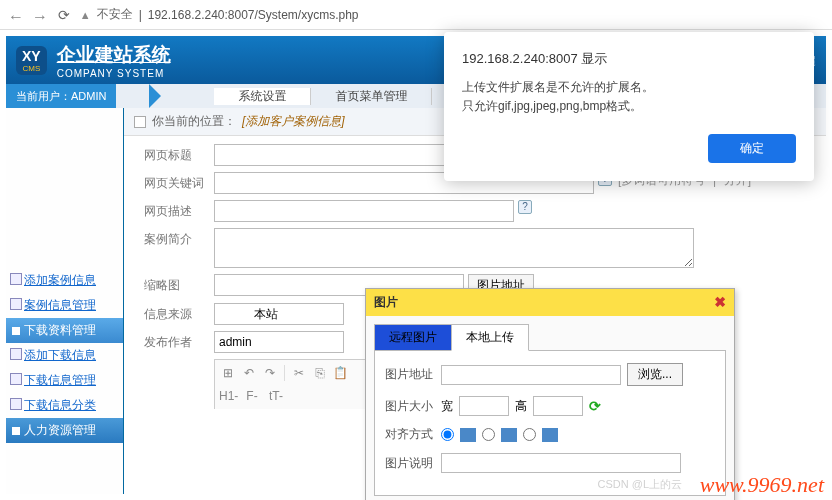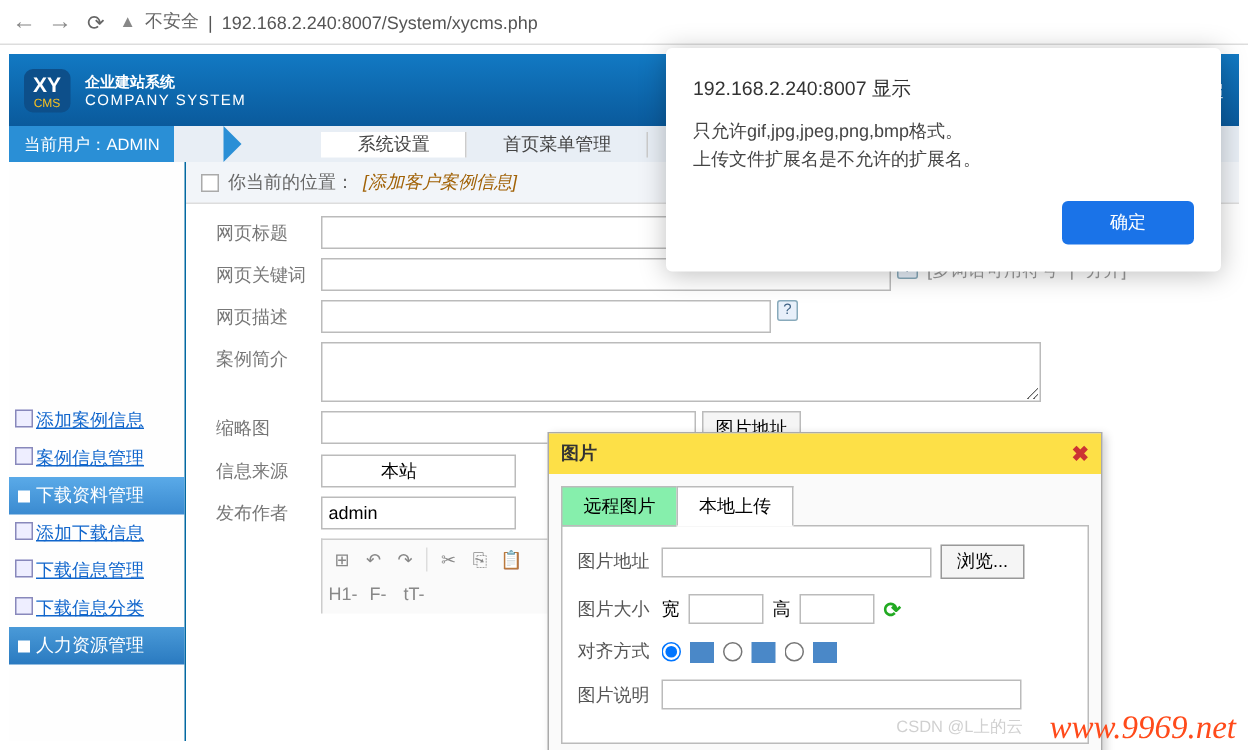--- a/index.html
+++ b/index.html
@@ -12,21 +12,21 @@
     .url-bar { flex: 1; display: flex; align-items: center; gap: 6px; color: #555; font-size: 13px; }
     .warn-icon { color: #888; font-size: 11px; }
     .not-secure { color: #666; }
     
     .page-wrap { background: #fff; height: calc(100% - 30px); padding: 6px; }
     .header-blue { background: linear-gradient(#1279c3, #0a5a9c); height: 48px; display: flex; align-items: center; padding: 0 10px; gap: 10px; }
     .logo { background: #0d4f8a; border-radius: 6px; padding: 2px 6px; display: flex; flex-direction: column; align-items: center; }
     .logo-xy { color: #fff; font-weight: bold; font-size: 14px; }
     .logo-cms { color: #f8c020; font-size: 8px; }
     .company-title { color: #fff; }
-    .company-title .cn { font-size: 10px; font-weight: bold; }
+    .company-title .cn { font-size: 19px; font-weight: bold; text-decoration: underline; }
     .company-title .en { font-size: 10px; letter-spacing: 1px; }
     .header-right { margin-left: auto; display: flex; align-items: center; gap: 8px; color: #fff; }
     .pill-btn { background: #0a5590; border-radius: 10px; padding: 3px 10px; display: flex; align-items: center; gap: 4px; font-size: 11px; color: #fff; }
     .pill-icon { width: 10px; height: 10px; border-radius: 50%; display: inline-block; }
     .pill-home { background: #5fb7ff; }
     .pill-exit { background: #ff6a3a; }
     .admin-info { font-size: 11px; color: #e0f0ff; }
     
     .menu-bar { background: #e8eef5; height: 24px; display: flex; align-items: center; gap: 33px; }
     .current-user { background: #2a8fd6; color: #fff; padding: 0 10px; height: 100%; display: flex; align-items: center; font-size: 11px; }
@@ -59,21 +59,21 @@
     .select-img-btn { border: 1px solid #bbb; background: #f5f5f5; padding: 2px 8px; margin-left: 4px; }
     
     .editor-toolbar { display: flex; gap: 3px; padding: 4px; border: 1px solid #ccc; border-bottom: none; background: #fafafa; flex-wrap: wrap; align-items: center; }
     .tb-btn { width: 18px; height: 18px; color: #888; text-align: center; line-height: 18px; }
     .tb-sep { width: 1px; height: 16px; background: #ddd; margin: 0 2px; }
     
     .img-dialog { position: absolute; left: 365px; top: 288px; width: 370px; background: #fafafa; border: 1px solid #aaa; box-shadow: 2px 2px 6px rgba(0,0,0,0.2); }
     .dlg-title { background: #fde047; padding: 5px 8px; font-weight: bold; color: #333; display: flex; justify-content: space-between; }
     .dlg-close { color: #c33; font-weight: bold; cursor: pointer; font-size: 14px; }
     .dlg-tabs { display: flex; margin: 8px 8px 0 8px; }
-    .dlg-tab { padding: 4px 14px; border: 1px solid #bbb; background: #86efac; margin-right: -1px; }
+    .dlg-tab { padding: 4px 14px; border: 1px solid #bbb; background: #1d4ed8; margin-right: -1px; }
     .dlg-tab.active { background: #fff; border-bottom: 1px solid #fff; position: relative; z-index: 1; }
     .dlg-body { border: 1px solid #bbb; margin: -1px 8px 8px 8px; padding: 12px 10px; background: #fff; }
     .dlg-row { display: flex; align-items: center; margin-bottom: 10px; gap: 6px; }
     .dlg-label { width: 50px; color: #555; }
     .dlg-input { height: 20px; border: 1px solid #bbb; }
     .browse-btn { border: 1px solid #999; padding: 2px 10px; background: #f5f5f5; }
     .refresh-icon { color: #2a2; font-weight: bold; font-size: 14px; }
     .align-opts { display: flex; gap: 6px; align-items: center; }
     .align-img { width: 16px; height: 14px; background: #4a88c8; display: inline-block; }
     
@@ -258,22 +258,22 @@
     <div class="dlg-row">
       <span class="dlg-label">图片说明</span>
       <input class="dlg-input" style="width: 240px;">
     </div>
   </div>
 </div>
 
 <div class="alert-box">
   <div class="alert-title">192.168.2.240:8007 显示</div>
   <div class="alert-msg">
+    <div>上传文件扩展名是不允许的扩展名。</div>
     <div>只允许gif,jpg,jpeg,png,bmp格式。</div>
-    <div>上传文件扩展名是不允许的扩展名。</div>
   </div>
   <div class="alert-btn-row">
     <button class="alert-btn">确定</button>
   </div>
 </div>
 
 <div class="watermark2">CSDN @L上的云</div>
 <div class="watermark">www.9969.net</div>
 
 </body></html>

